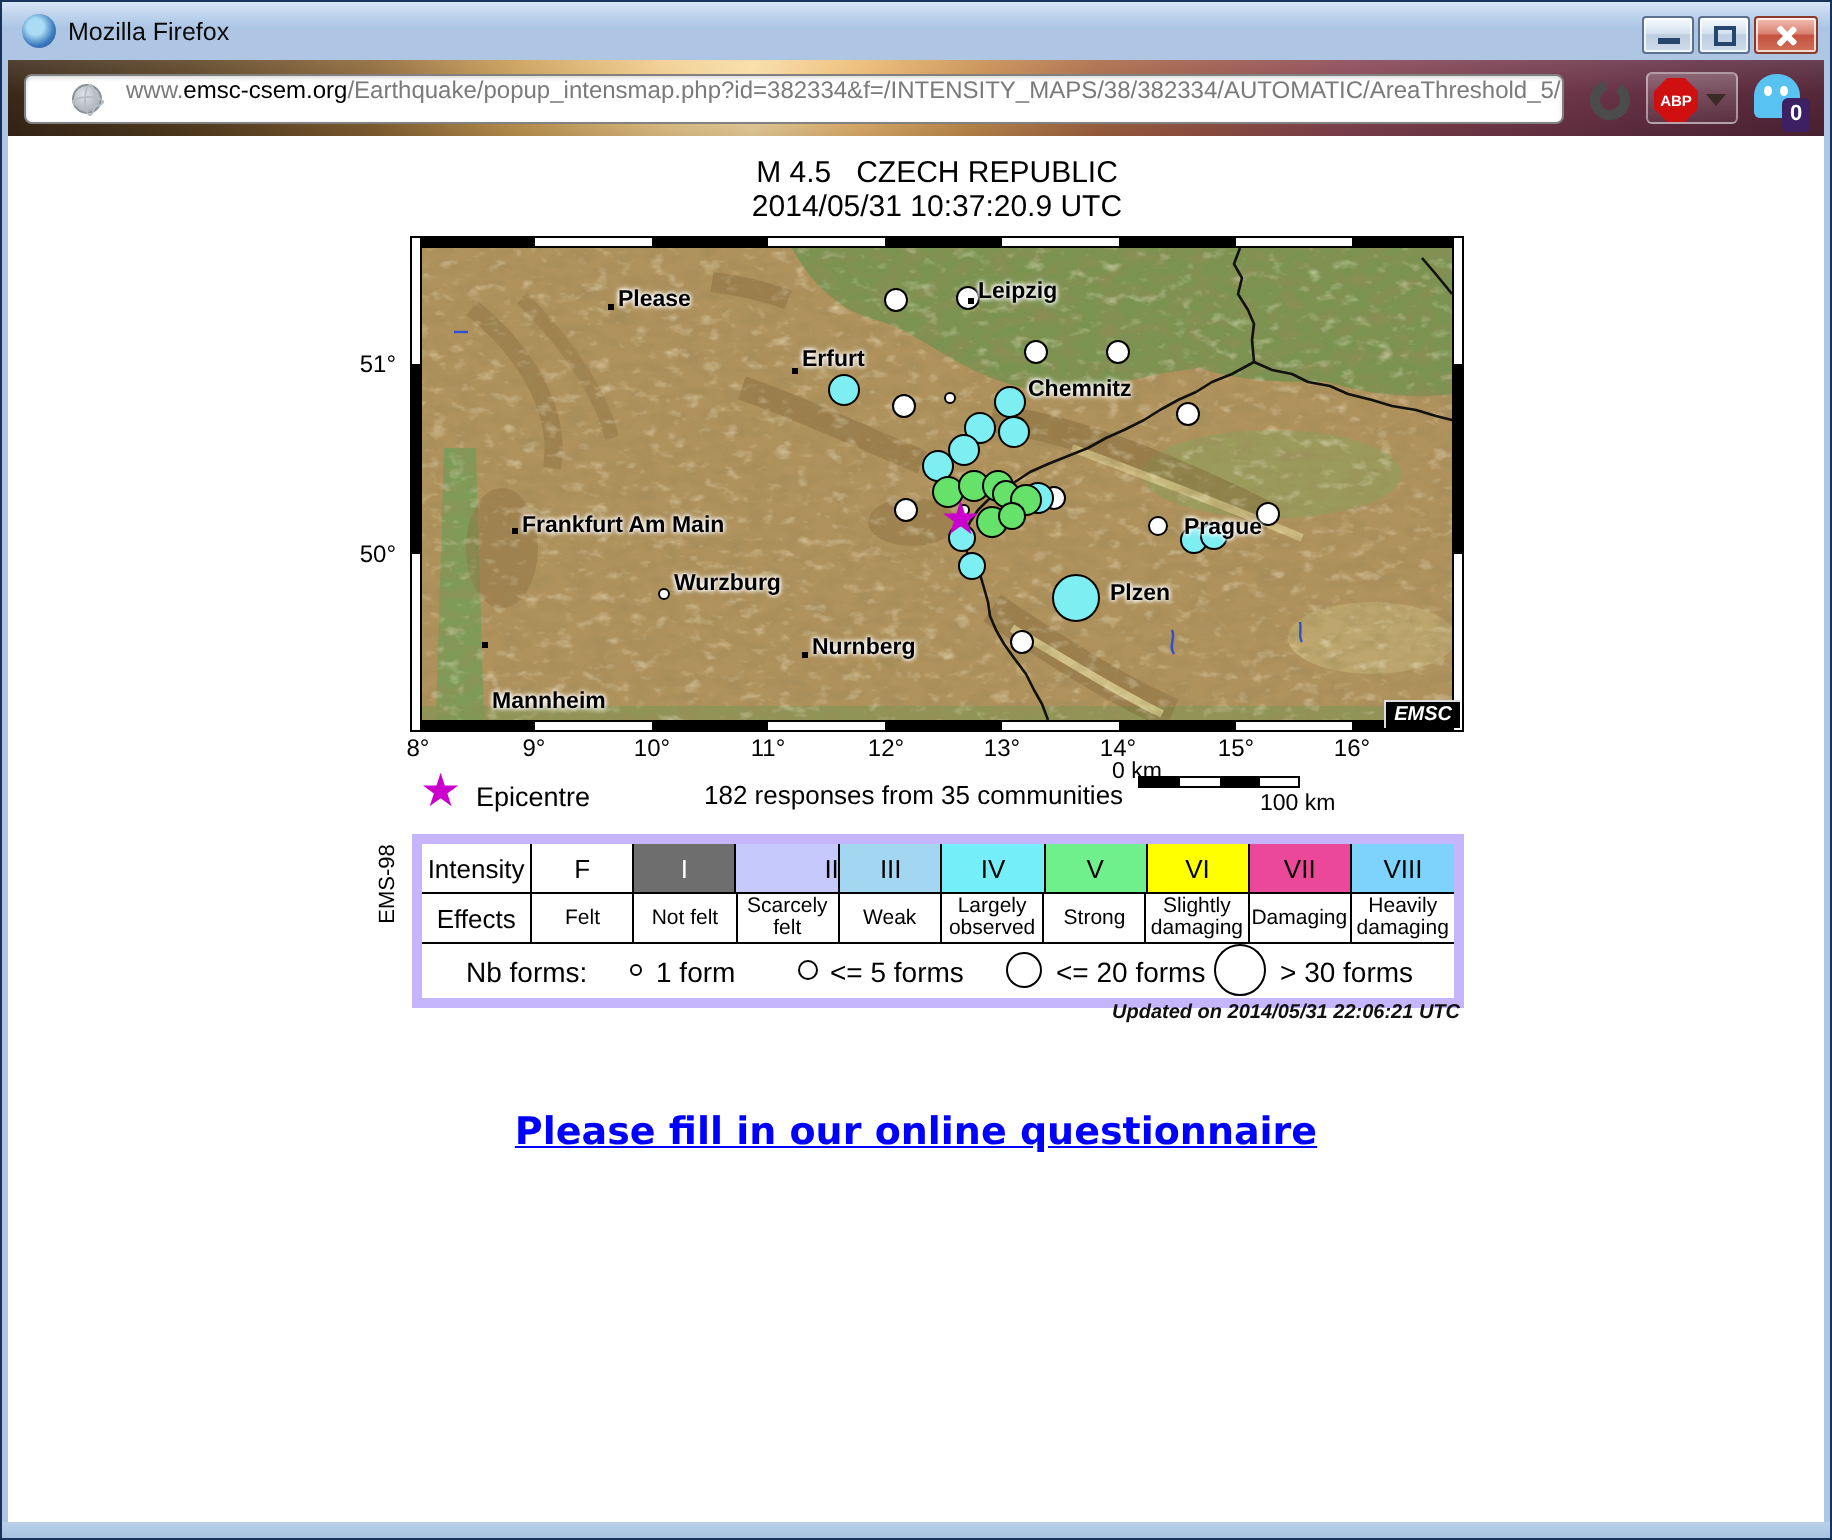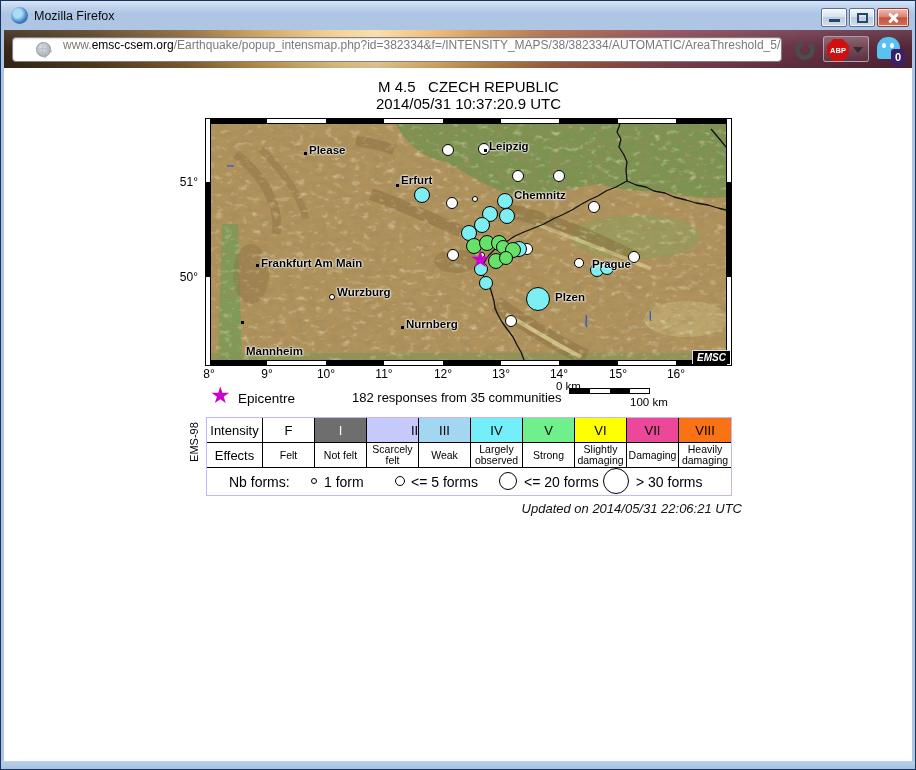--- a/index.html
+++ b/index.html
@@ -57,33 +57,33 @@
 #emsc-badge{position:absolute;right:1px;bottom:1px;background:#000;color:#fff;font-size:10px;font-style:italic;font-weight:bold;padding:1px 4px;z-index:8;border-left:1px solid #ddd;border-top:1px solid #ddd}
 .latlab{position:absolute;width:44px;text-align:right;font-size:12px;color:#000}
 .lonlab{position:absolute;width:30px;text-align:center;font-size:12px;color:#000;top:299px}
 #legend-star{position:absolute;left:206px;top:316px;font-size:23px;color:#cc00cc;line-height:23px}
 #legend-epicentre{position:absolute;left:234px;top:323px;font-size:13.5px}
 #legend-responses{position:absolute;left:348px;top:322px;font-size:13px}
 #scalebar{position:absolute;left:565px;top:320px;width:81px;height:6px;border:1px solid #000;background:repeating-linear-gradient(90deg,#000 0 20px,#fff 20px 40px)}
 #scale0{position:absolute;left:552px;top:312px;font-size:11.5px}
 #scale100{position:absolute;left:626px;top:328px;font-size:11.5px}
 #ems-label{position:absolute;left:161px;top:367px;width:60px;height:14px;transform:rotate(-90deg);text-align:center;font-size:11px;color:#000}
-#int-table{position:absolute;left:202px;top:349px;width:526px;border:1px solid #c4b5fd}
+#int-table{position:absolute;left:202px;top:349px;width:526px;border:5px solid #c4b5fd}
 .trow{display:flex}
 .cell{border-right:1px solid #000;border-bottom:1px solid #000;display:flex;align-items:center;justify-content:center;text-align:center}
 .cell:last-child{border-right:none}
 .r1 .cell{height:25px;font-size:13px}
 .r2 .cell{height:25px;font-size:10.5px;line-height:11px}
 .c0{width:56px;font-size:13px!important}
 .cn{width:52px}
 #nbrow{position:relative;height:27px}
 #nb-label{position:absolute;left:22px;top:6px;font-size:14px}
 .nbcirc{position:absolute;border:1px solid #000;border-radius:50%;background:#fff}
 .nblab{position:absolute;top:6px;font-size:14px;white-space:nowrap}
-#updated{position:absolute;right:170px;top:433px;font-size:13px;font-style:italic;font-weight:normal;color:#111}
+#updated{position:absolute;right:182px;top:433px;font-size:10px;font-style:italic;font-weight:bold;color:#111}
 #quest-link{position:absolute;left:0;width:100%;top:487px;text-align:center;font-family:"DejaVu Sans",sans-serif;font-weight:bold;font-size:19px;color:#0000ff;text-decoration:underline;cursor:pointer}
 </style>
 </head>
 <body>
 
 <div id="titlebar">
   <div id="fficon"></div>
   <div id="win-title">Mozilla Firefox</div>
   <div class="winbtn" id="btn-min">
       <div class="g"></div>
@@ -253,21 +253,21 @@
     <div class="trow r1" id="trow1">
       <div class="cell c0">Intensity</div>
     <div class="cell cn" style="background: rgb(255, 255, 255); color: rgb(0, 0, 0);">F</div>
         <div class="cell cn" style="background: rgb(110, 110, 110); color: rgb(255, 255, 255);">I</div>
         <div class="cell cn" style="background: rgb(198, 201, 251); color: rgb(0, 0, 0); padding-left: 44px;">II</div>
         <div class="cell cn" style="background: rgb(163, 215, 241); color: rgb(0, 0, 0);">III</div>
         <div class="cell cn" style="background: rgb(116, 238, 248); color: rgb(0, 0, 0);">IV</div>
         <div class="cell cn" style="background: rgb(112, 240, 140); color: rgb(0, 0, 0);">V</div>
         <div class="cell cn" style="background: rgb(255, 255, 0); color: rgb(0, 0, 0);">VI</div>
         <div class="cell cn" style="background: #ec4899; color: rgb(0, 0, 0);">VII</div>
-        <div class="cell cn" style="background: #f97316; color: rgb(0, 0, 0);">VIII</div>
+        <div class="cell cn" style="background: #7dd3fc; color: rgb(0, 0, 0);">VIII</div>
       </div>
     <div class="trow r2" id="trow2">
       <div class="cell c0">Effects</div>
     <div class="cell cn">Felt</div>
         <div class="cell cn">Not felt</div>
         <div class="cell cn">Scarcely felt</div>
         <div class="cell cn">Weak</div>
         <div class="cell cn">Largely observed</div>
         <div class="cell cn">Strong</div>
         <div class="cell cn">Slightly damaging</div>
@@ -280,16 +280,17 @@
         <div class="nblab" style="left: 117px;">1 form</div>
         <div class="nbcirc" style="left: 188px; top: 8px; width: 10px; height: 10px;"></div>
         <div class="nblab" style="left: 204px;">&lt;= 5 forms</div>
         <div class="nbcirc" style="left: 292px; top: 4px; width: 18px; height: 18px;"></div>
         <div class="nblab" style="left: 317px;">&lt;= 20 forms</div>
         <div class="nbcirc" style="left: 396px; top: 0px; width: 26px; height: 26px;"></div>
         <div class="nblab" style="left: 429px;">&gt; 30 forms</div>
       </div>
   </div>
   <div id="updated">Updated on 2014/05/31 22:06:21 UTC</div>
+  <a id="quest-link">Please fill in our online questionnaire</a>
 </div>
 
 <div id="bottomband"></div>
 <div id="outer-border"></div>
 
 </body></html>

